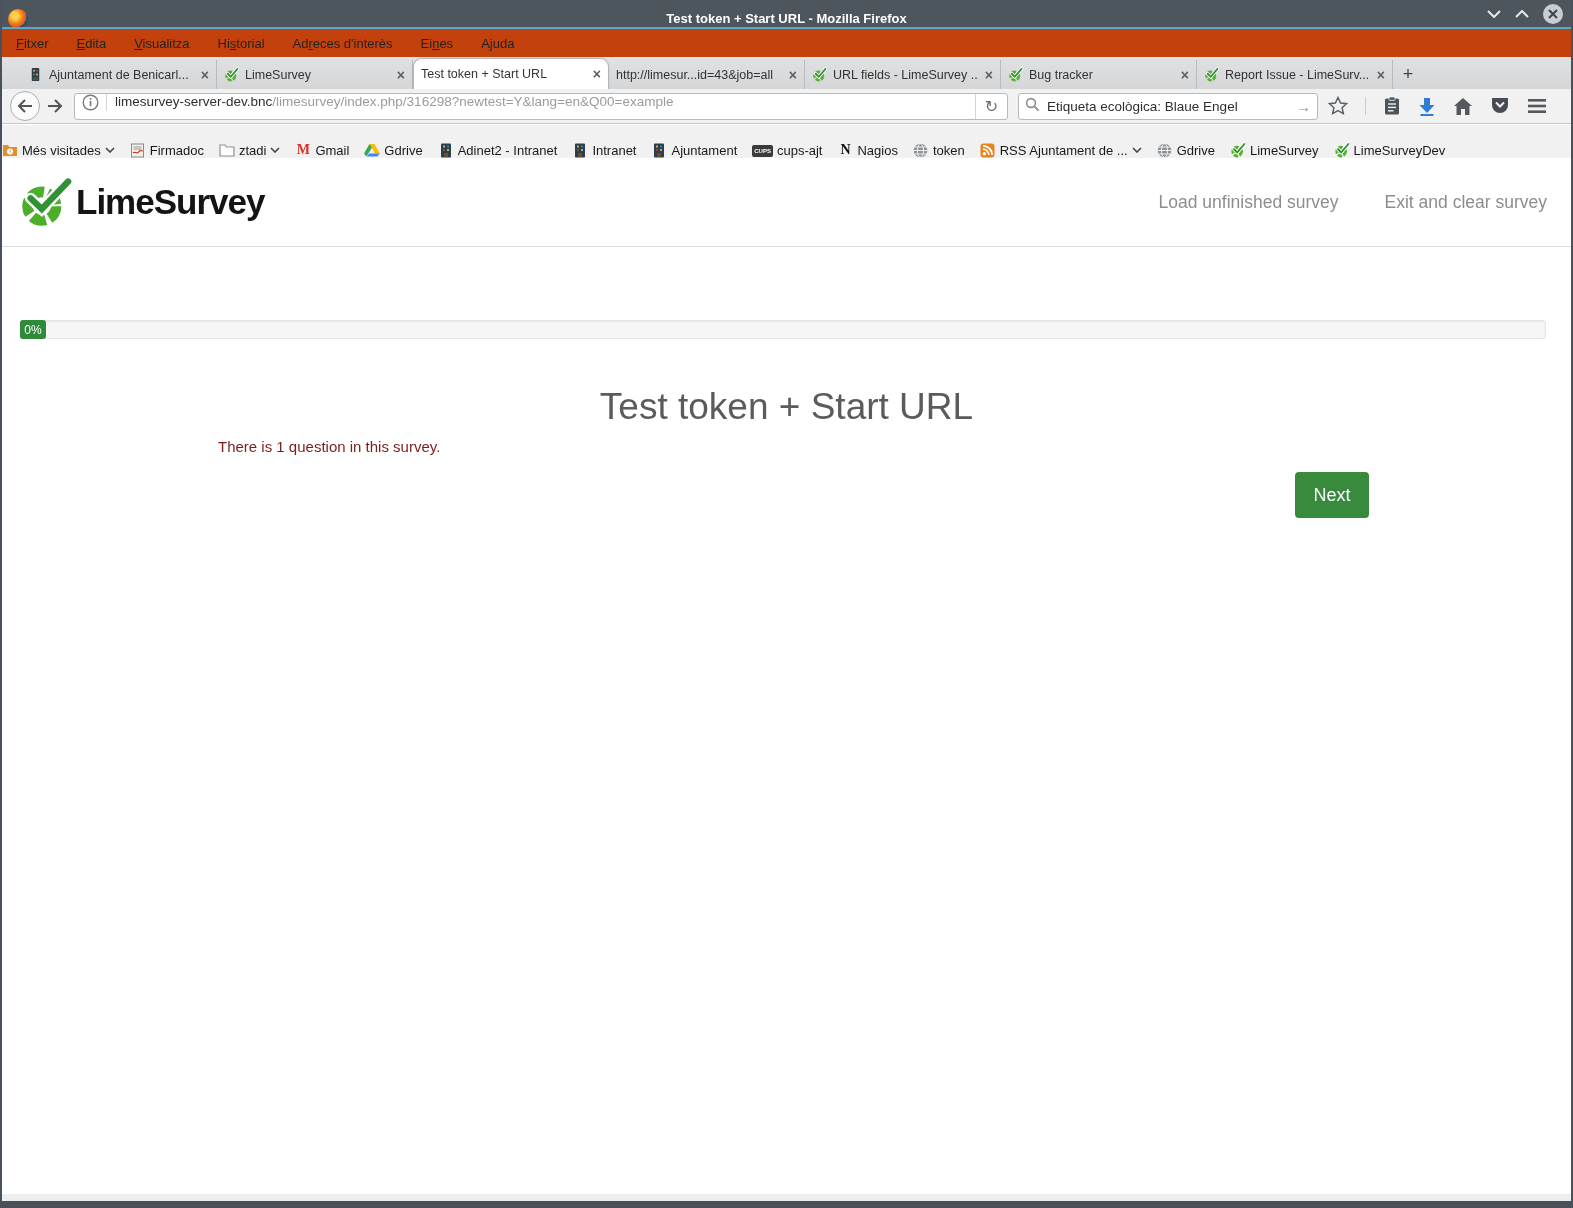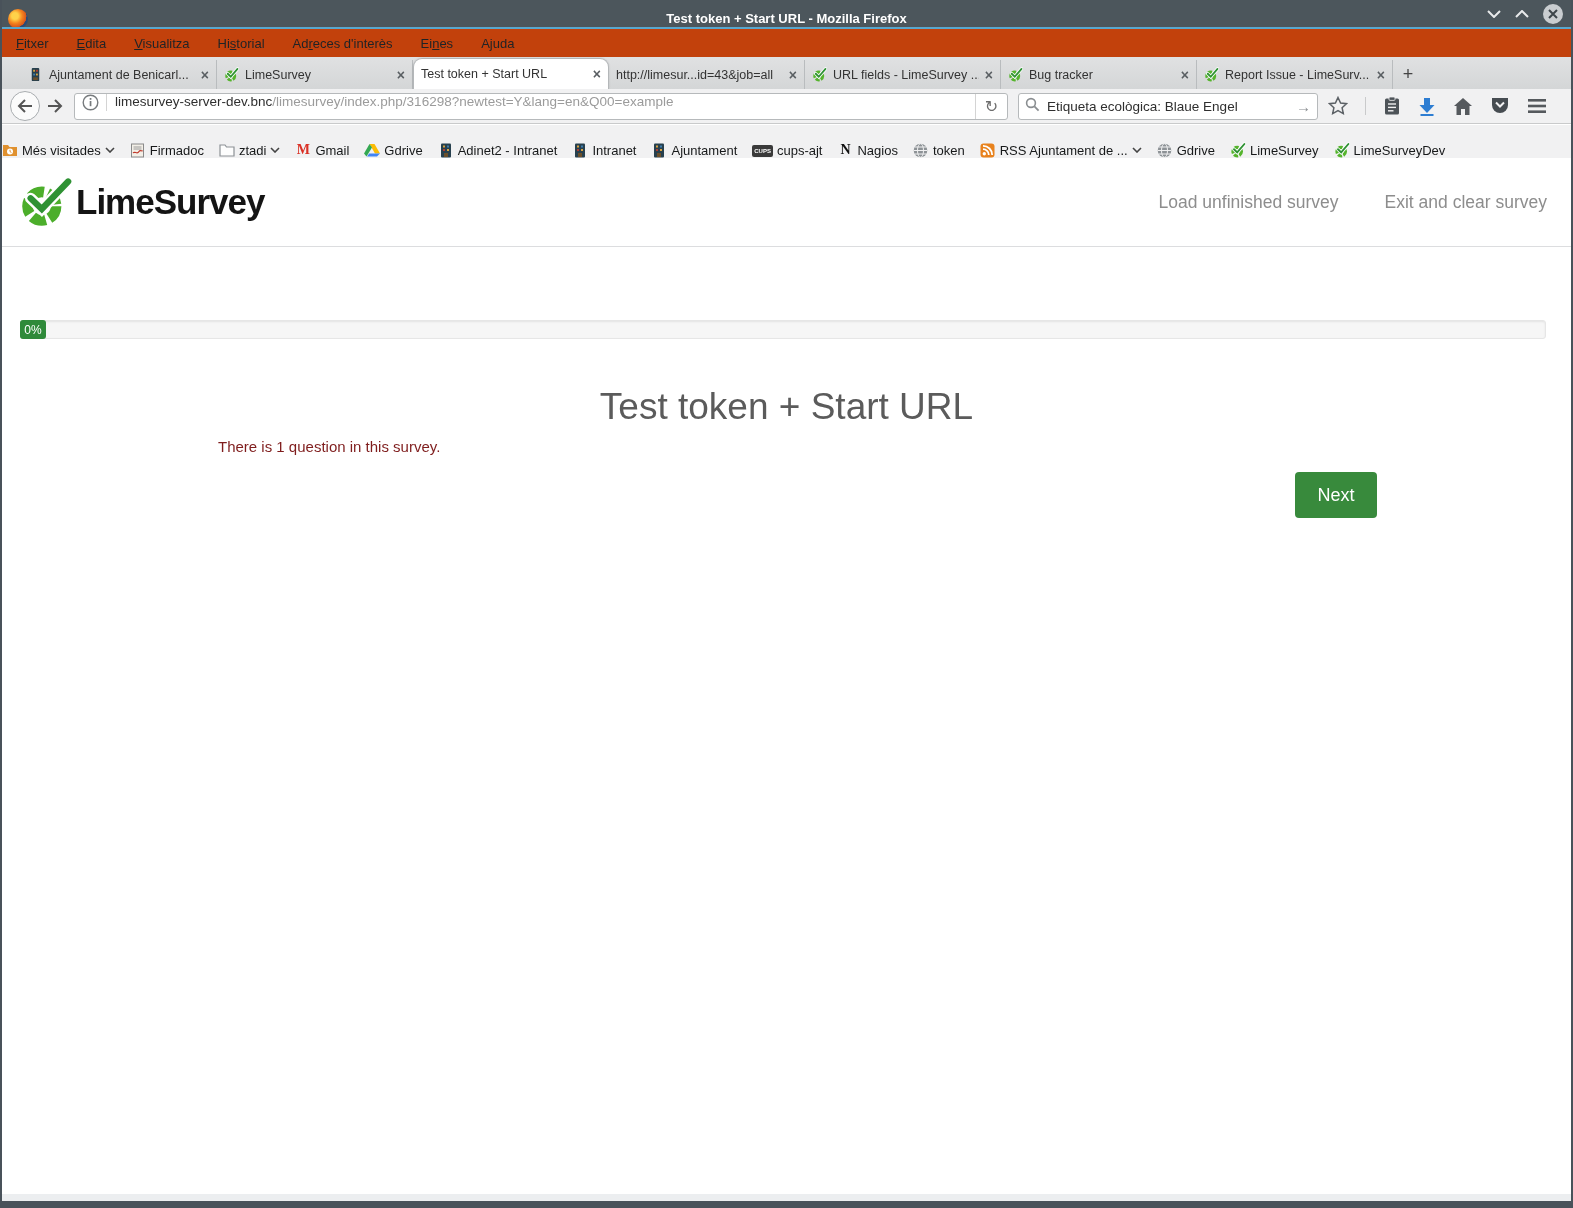--- a/index.html
+++ b/index.html
@@ -63,21 +63,21 @@
   .brand { display:flex; align-items:center; gap:2px; }
   .brand-text { font-size:35px; font-weight:700; color:#141414; letter-spacing:-1px; }
   .header-links { margin-left:auto; display:flex; gap:46px; }
   .header-link { font-size:17.5px; color:#8d8d8d; cursor:pointer; }
 
   .progress-wrap { position:absolute; top:162px; left:18px; right:25px; height:19px; background:#f6f6f6; border:1px solid #e6e6e6; border-radius:3px; box-shadow:inset 0 1px 2px rgba(0,0,0,.08); }
   .progress-chip { position:absolute; left:0; top:0; height:19px; width:26px; margin:-1px 0 0 -1px; background:#2f8a3a; border-radius:3px; color:#fff; font-size:12px; display:flex; align-items:center; justify-content:center; }
 
   .survey-title { position:absolute; top:228px; left:0; right:0; text-align:center; font-size:37px; color:#5b5b5b; font-weight:400; }
   .survey-info { position:absolute; top:280px; left:216px; font-size:15px; color:#7f1d1d; }
-  .next-btn { position:absolute; top:314px; left:1293px; width:82px; height:46px; background:#388a3c; border:none; border-radius:4px; color:#fff; font-size:18px; font-family:inherit; cursor:pointer; }
+  .next-btn { position:absolute; top:314px; left:1293px; width:74px; height:46px; background:#388a3c; border:none; border-radius:4px; color:#fff; font-size:18px; font-family:inherit; cursor:pointer; }
 
   .bottom-strip { position:absolute; left:0; right:0; bottom:7px; height:7px; background:#eceef0; }
   .bottom-frame { position:absolute; left:0; right:0; bottom:0; height:7px; background:#49525a; }
 </style>
 </head>
 <body>
 
 <div class="window">
 
   <div class="titlebar">

